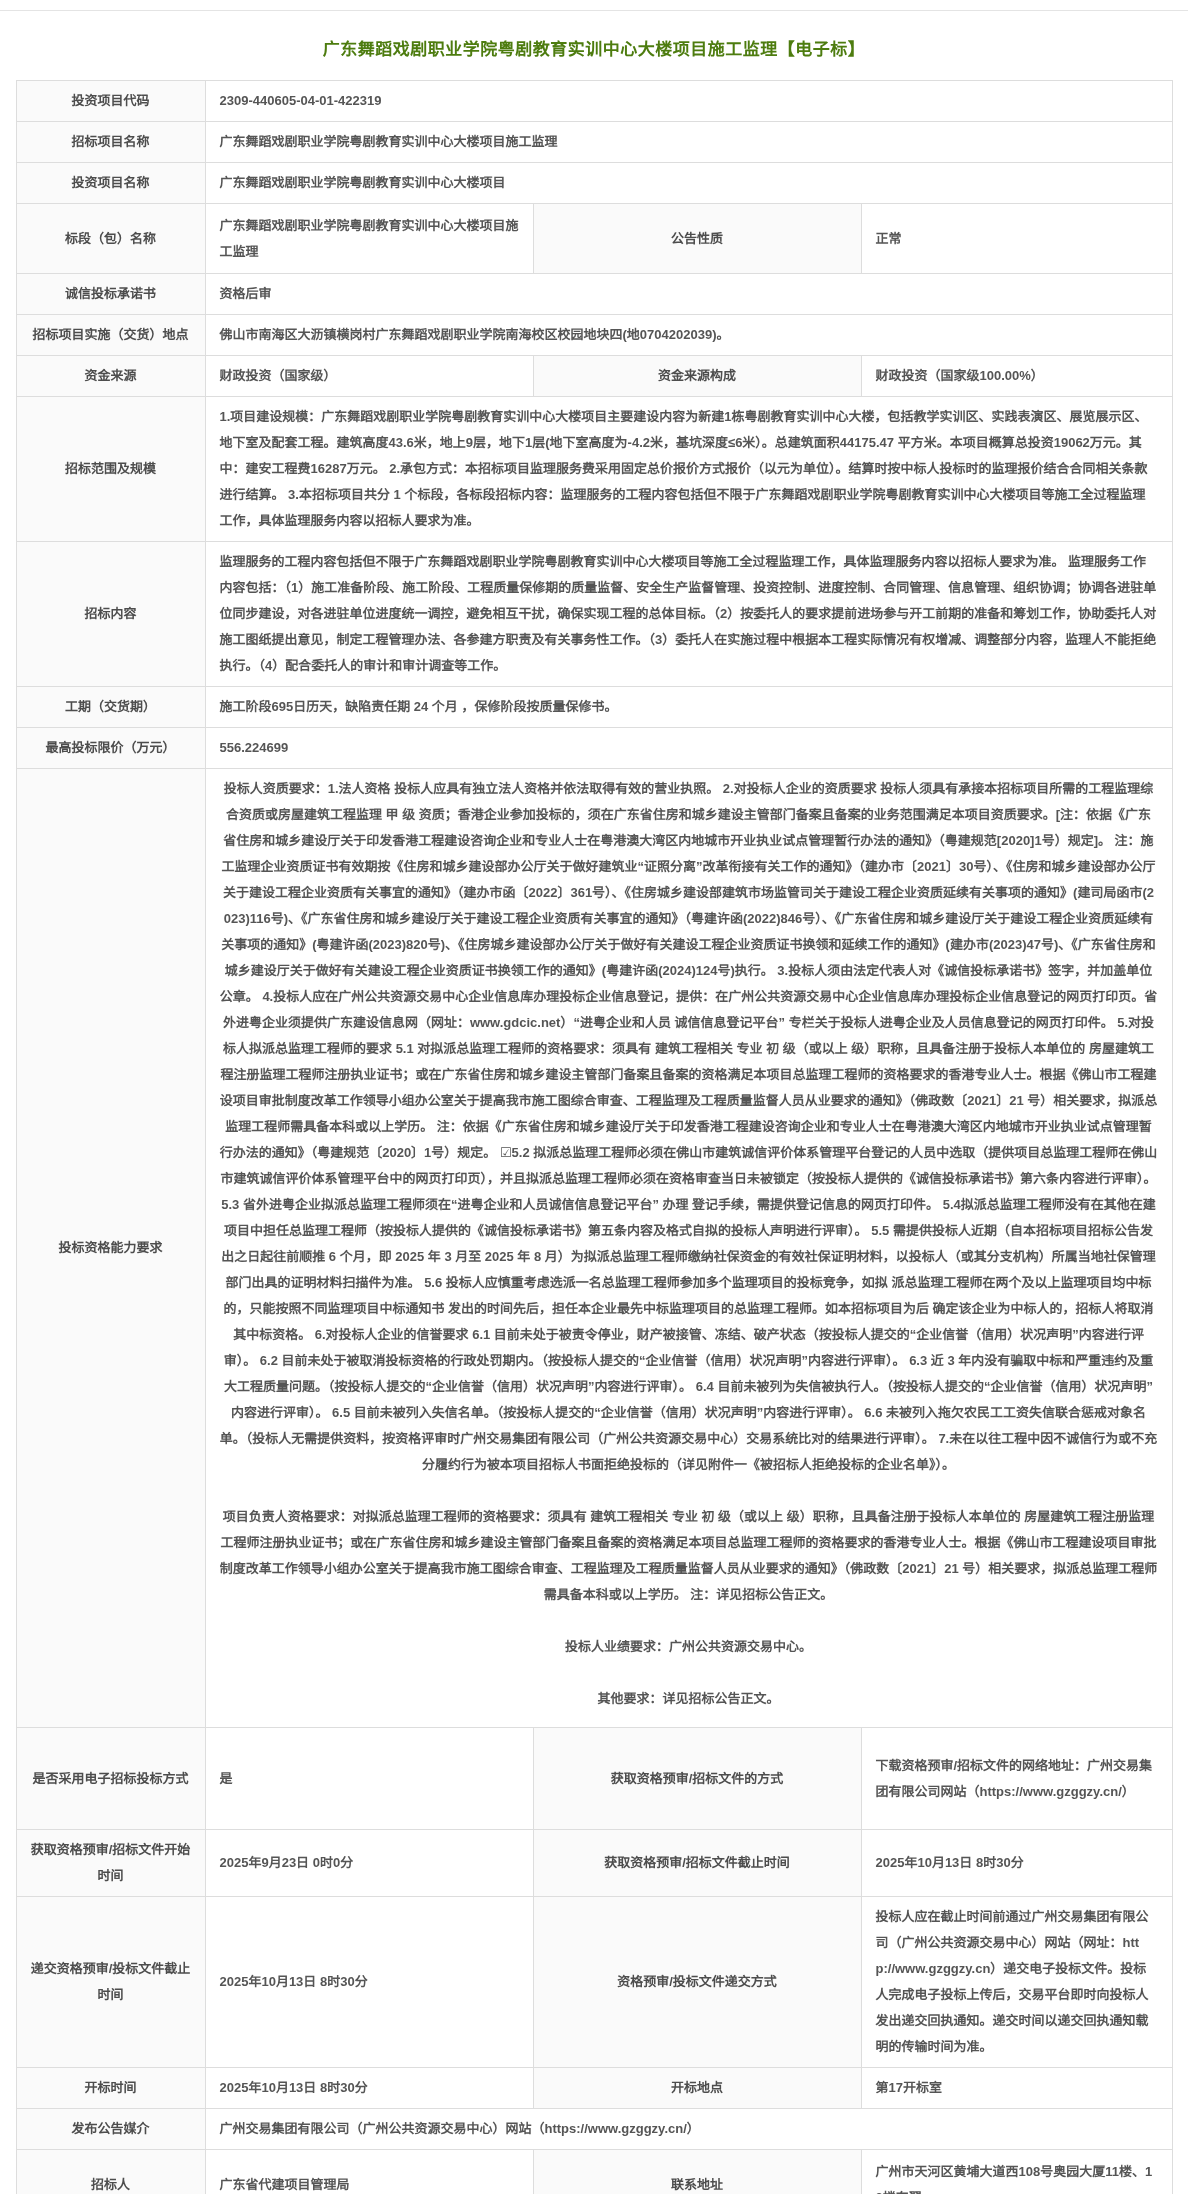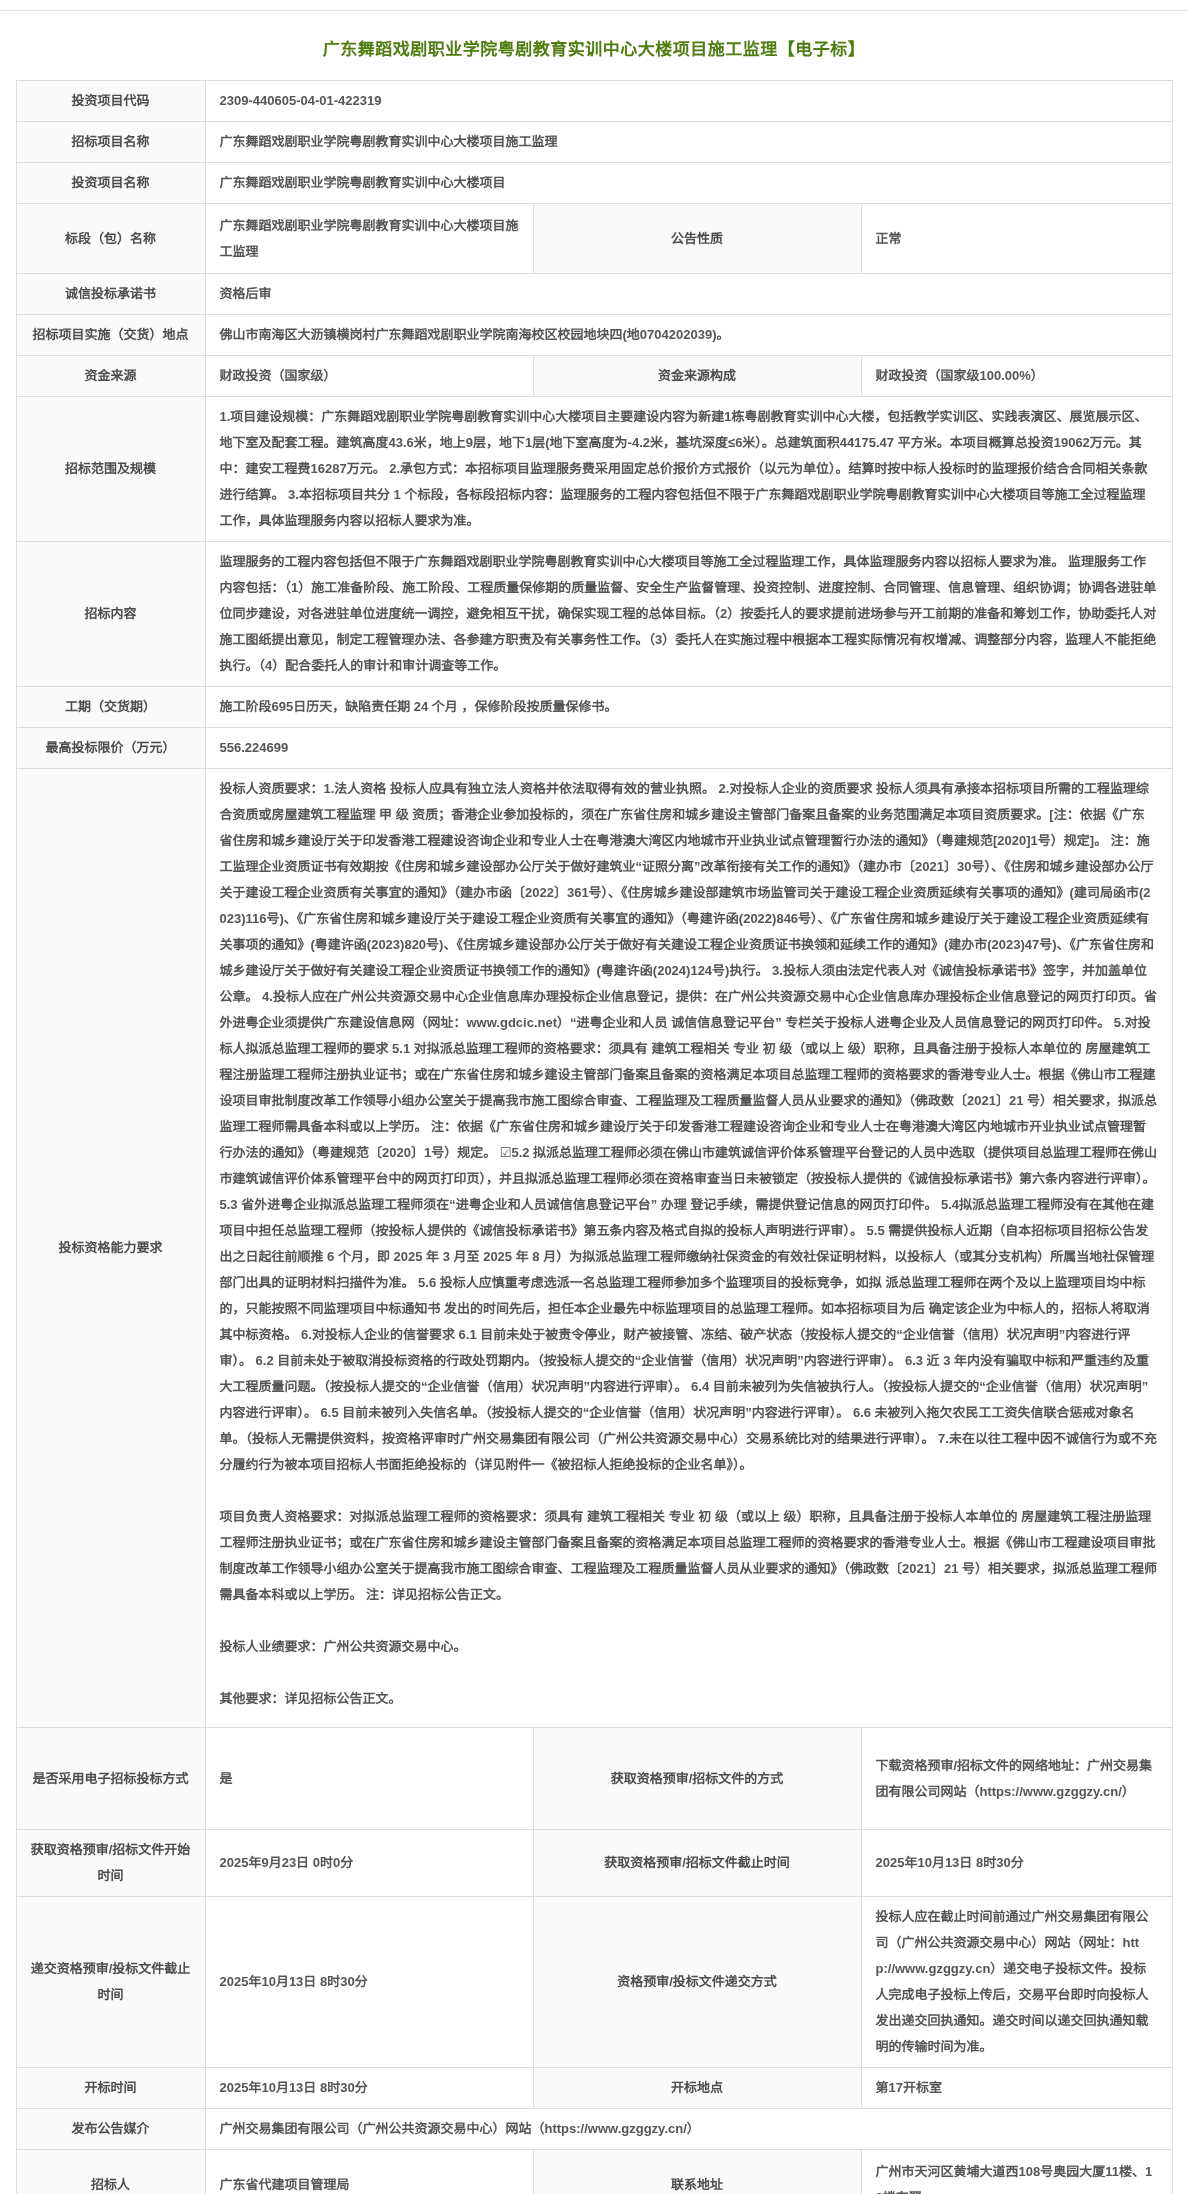--- a/index.html
+++ b/index.html
@@ -37,21 +37,21 @@
     background:#fafafa;
     font-weight:bold;
     color:#4d4d4d;
     text-align:center;
     padding:7px 10px;
   }
   td.val{background:#ffffff;text-align:left;font-weight:bold;}
   tr.tall{height:102px;}
   tr.med{height:70px;}
   td.qual{padding:18px 14px;}
-  td.qual p{margin:0 0 26px 0;}
+  td.qual p{margin:0 0 26px 0;text-align:center;}
   td.qual p:last-child{margin-bottom:8px;}
 </style>
 </head>
 <body>
 
 <hr class="hr top">
 
 <div class="page-title">广东舞蹈戏剧职业学院粤剧教育实训中心大楼项目施工监理【电子标】</div>
 
 <table class="tender">

